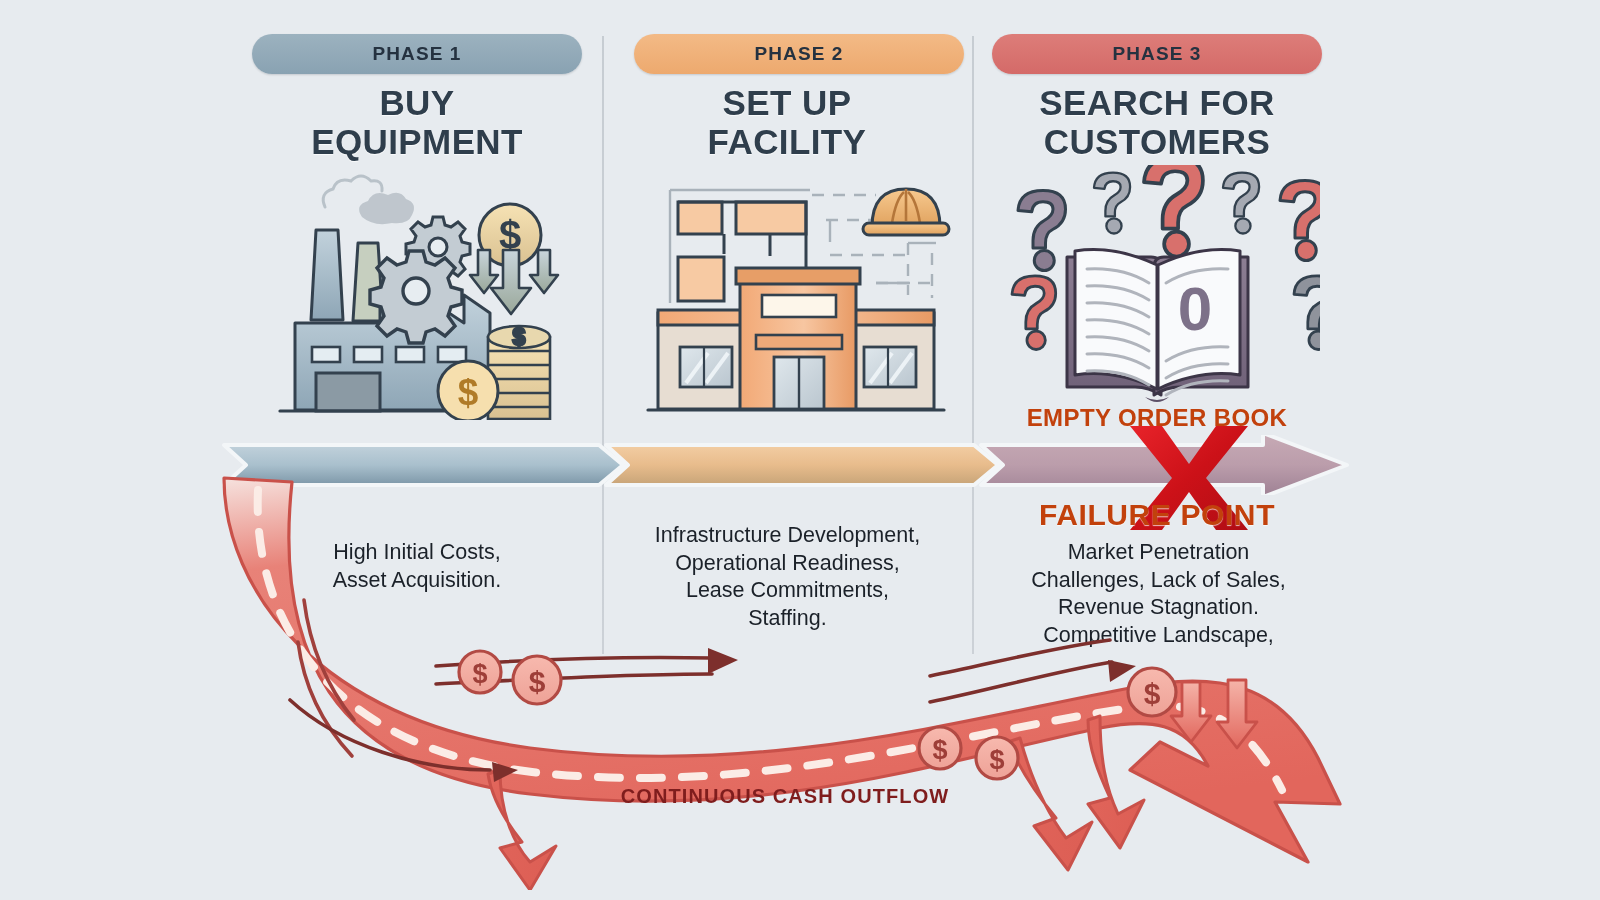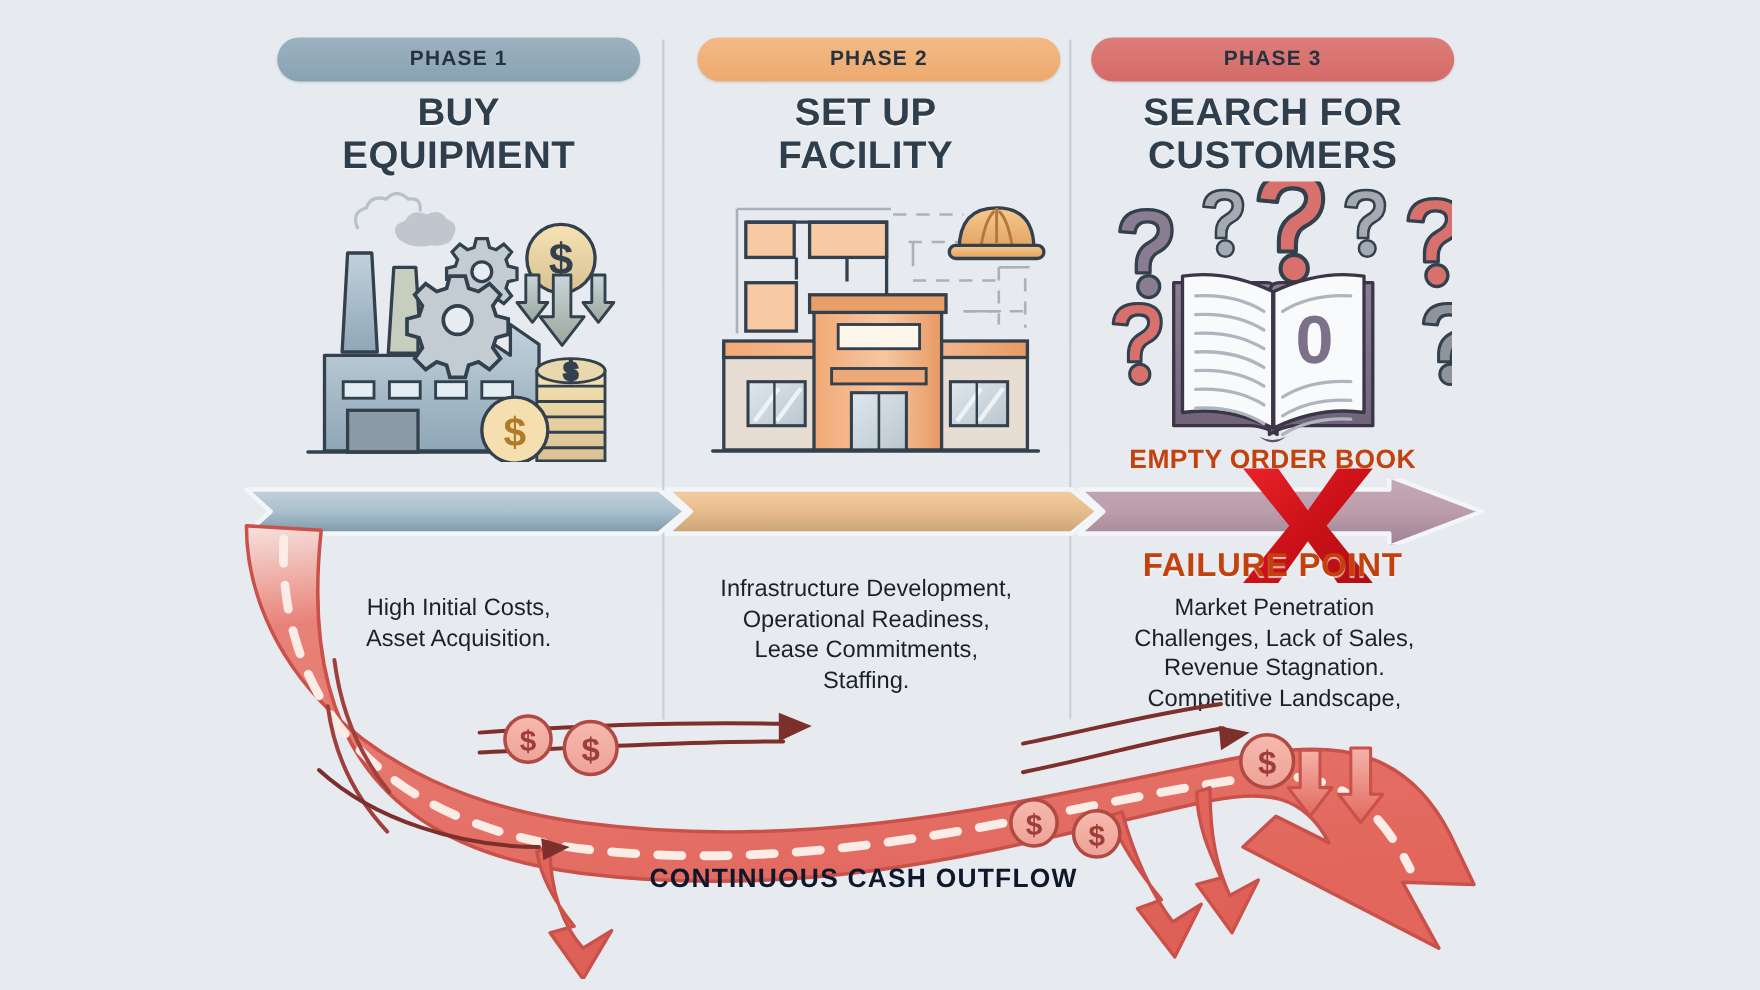--- a/index.html
+++ b/index.html
@@ -51,21 +51,21 @@
     position:absolute;text-align:center;width:330px;
     font-size:24px;font-weight:bold;letter-spacing:.4px;color:#c2410c;
   }
   .lbl-failure{
     position:absolute;text-align:center;width:330px;
     font-size:30px;font-weight:bold;letter-spacing:.6px;color:#c2410c;
     text-shadow:0 1px 1px rgba(255,255,255,.7);
   }
   .lbl-outflow{
     position:absolute;text-align:center;width:520px;
-    font-size:24px;font-weight:bold;letter-spacing:1.1px;color:#0f172a;
+    font-size:20px;font-weight:bold;letter-spacing:1.1px;color:#7f1d1d;
   }
   svg{display:block;}
 </style>
 </head>
 <body style="background: rgb(231, 235, 239);">
 
 <div id="stage">
 
   <div class="divider" style="left:602px;"></div>
   <div class="divider" style="left:972px;"></div>

